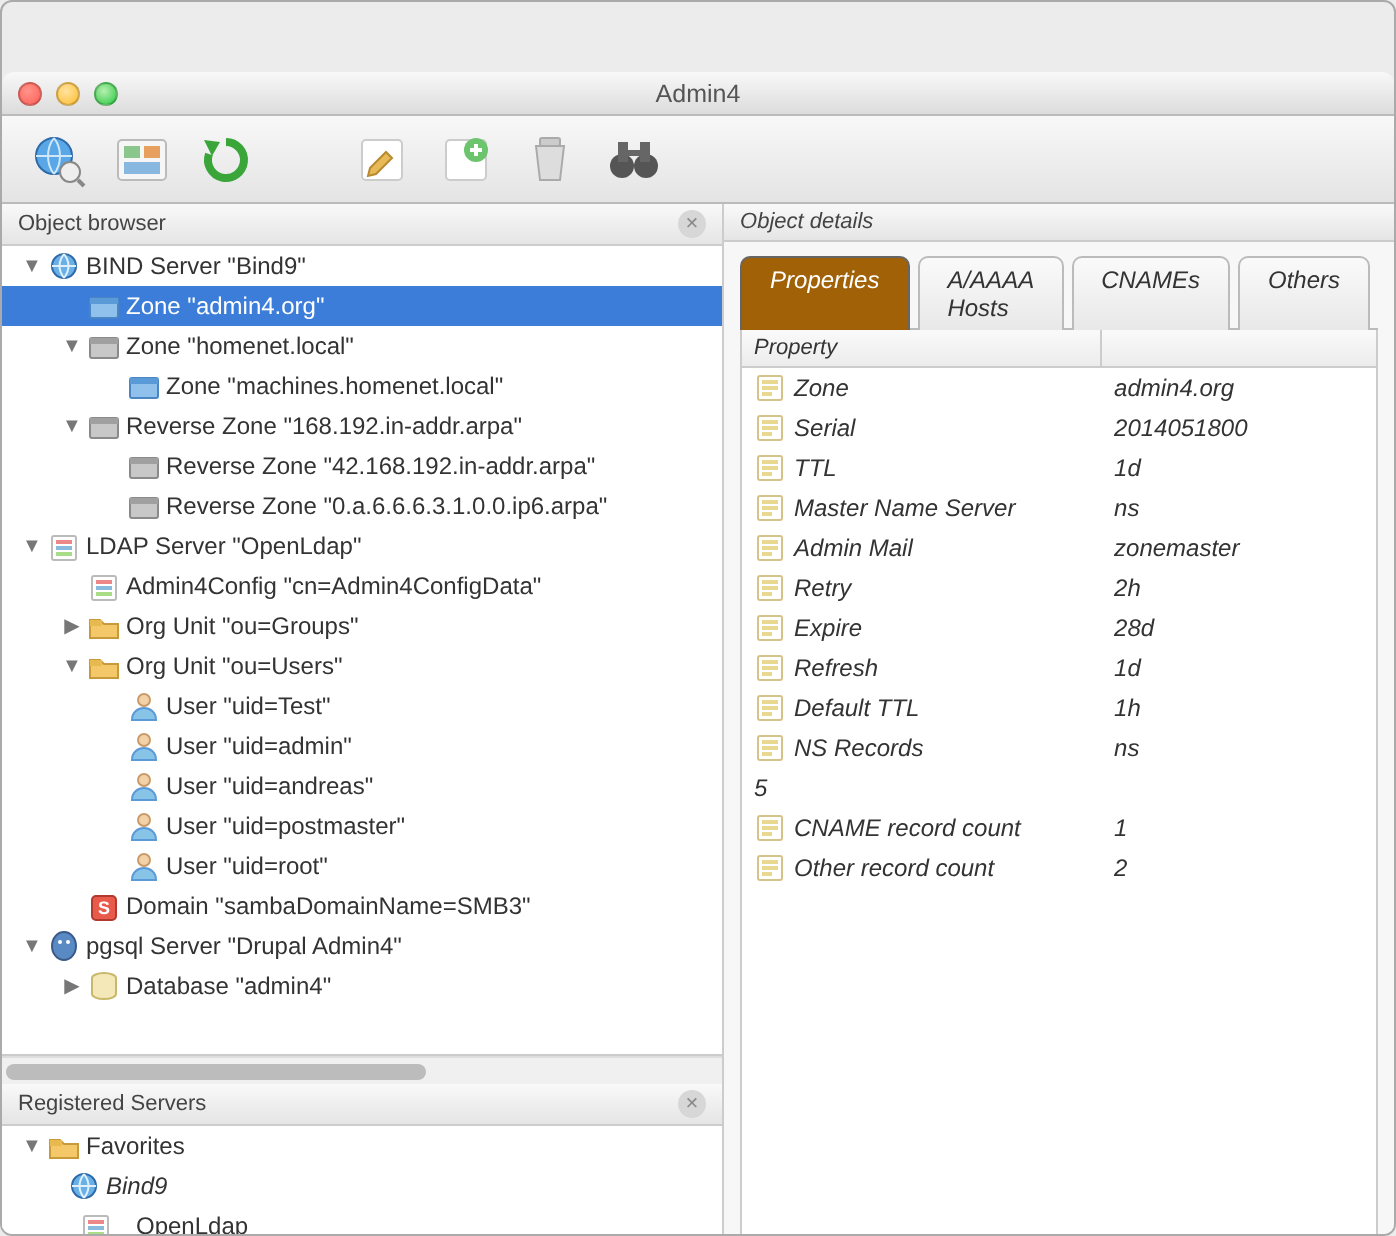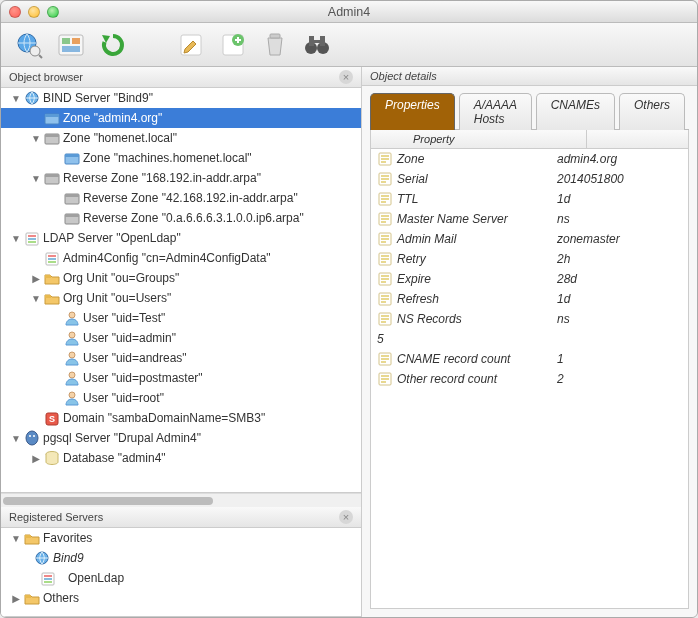--- a/index.html
+++ b/index.html
@@ -16,20 +16,21 @@
     border-radius: 6px;
   }
   .titlebar {
     height: 22px;
     background: linear-gradient(#f8f8f8, #dcdcdc);
     border-bottom: 1px solid #bbb;
     display: flex;
     align-items: center;
     position: relative;
     border-radius: 6px 6px 0 0;
+    margin-top: 35px;
   }
   .traffic { display: flex; gap: 7px; margin-left: 8px; }
   .light { width: 12px; height: 12px; border-radius: 50%; border: 1px solid rgba(0,0,0,0.2); }
   .red { background: radial-gradient(circle at 40% 35%, #ff948a, #ff5f57); }
   .yellow { background: radial-gradient(circle at 40% 35%, #ffe3a0, #ffbd2e); }
   .green { background: radial-gradient(circle at 40% 35%, #b8f0b0, #28c840); }
   .title { position: absolute; left: 0; right: 0; text-align: center; font-size: 12.5px; color: #555; }
   .toolbar {
     height: 44px;
     background: linear-gradient(#f8f8f8, #e4e4e4);
@@ -119,21 +120,21 @@
   .tab.active { background: #a16207; color: #fff; border-color: #666; }
   .prop-table {
     flex: 1; background: #fff; margin: 0 8px 8px 8px;
     border: 1px solid #ccc; border-top: none;
     overflow: auto;
   }
   .pt-head {
     display: flex; background: linear-gradient(#fafafa, #ececec);
     border-bottom: 1px solid #ccc; font-size: 11px;
   }
-  .pt-head > div { padding: 3px 6px; margin-left: 36px; }
+  .pt-head > div { padding: 3px 6px; }
   .pt-col1 { width: 180px; border-right: 1px solid #ccc; }
   .pt-col2 { flex: 1; }
   .pt-row { display: flex; height: 20px; align-items: center; }
   .pt-row .pcell1 { width: 180px; display: flex; align-items: center; gap: 4px; padding-left: 6px; }
   .pt-row .pcell2 { flex: 1; padding-left: 6px; }
   .picon { width: 16px; height: 16px; display: inline-flex; align-items: center; justify-content: center; }
   
   svg { display: block; }
 </style>
 </head>
@@ -592,20 +593,34 @@
           <div class="pt-row">
             <div class="pcell1">
               <span class="picon">
                 <svg width="14" height="14">
                   <rect x="1" y="1" width="12" height="12" rx="1" fill="#fff" stroke="#d4c48a"></rect>
                   <rect x="3" y="3" width="8" height="2" fill="#e8d890"></rect>
                   <rect x="3" y="6" width="8" height="2" fill="#e8d890"></rect>
                   <rect x="3" y="9" width="5" height="2" fill="#e8d890"></rect>
                 </svg>
               </span>
+              <span>Default TTL</span>
+            </div>
+            <div class="pcell2">1h</div>
+          </div>
+          <div class="pt-row">
+            <div class="pcell1">
+              <span class="picon">
+                <svg width="14" height="14">
+                  <rect x="1" y="1" width="12" height="12" rx="1" fill="#fff" stroke="#d4c48a"></rect>
+                  <rect x="3" y="3" width="8" height="2" fill="#e8d890"></rect>
+                  <rect x="3" y="6" width="8" height="2" fill="#e8d890"></rect>
+                  <rect x="3" y="9" width="5" height="2" fill="#e8d890"></rect>
+                </svg>
+              </span>
               <span>NS Records</span>
             </div>
             <div class="pcell2">ns</div>
           </div>
           <div class="pt-row">
             <div class="pcell2">5</div>
           </div>
           <div class="pt-row">
             <div class="pcell1">
               <span class="picon">

